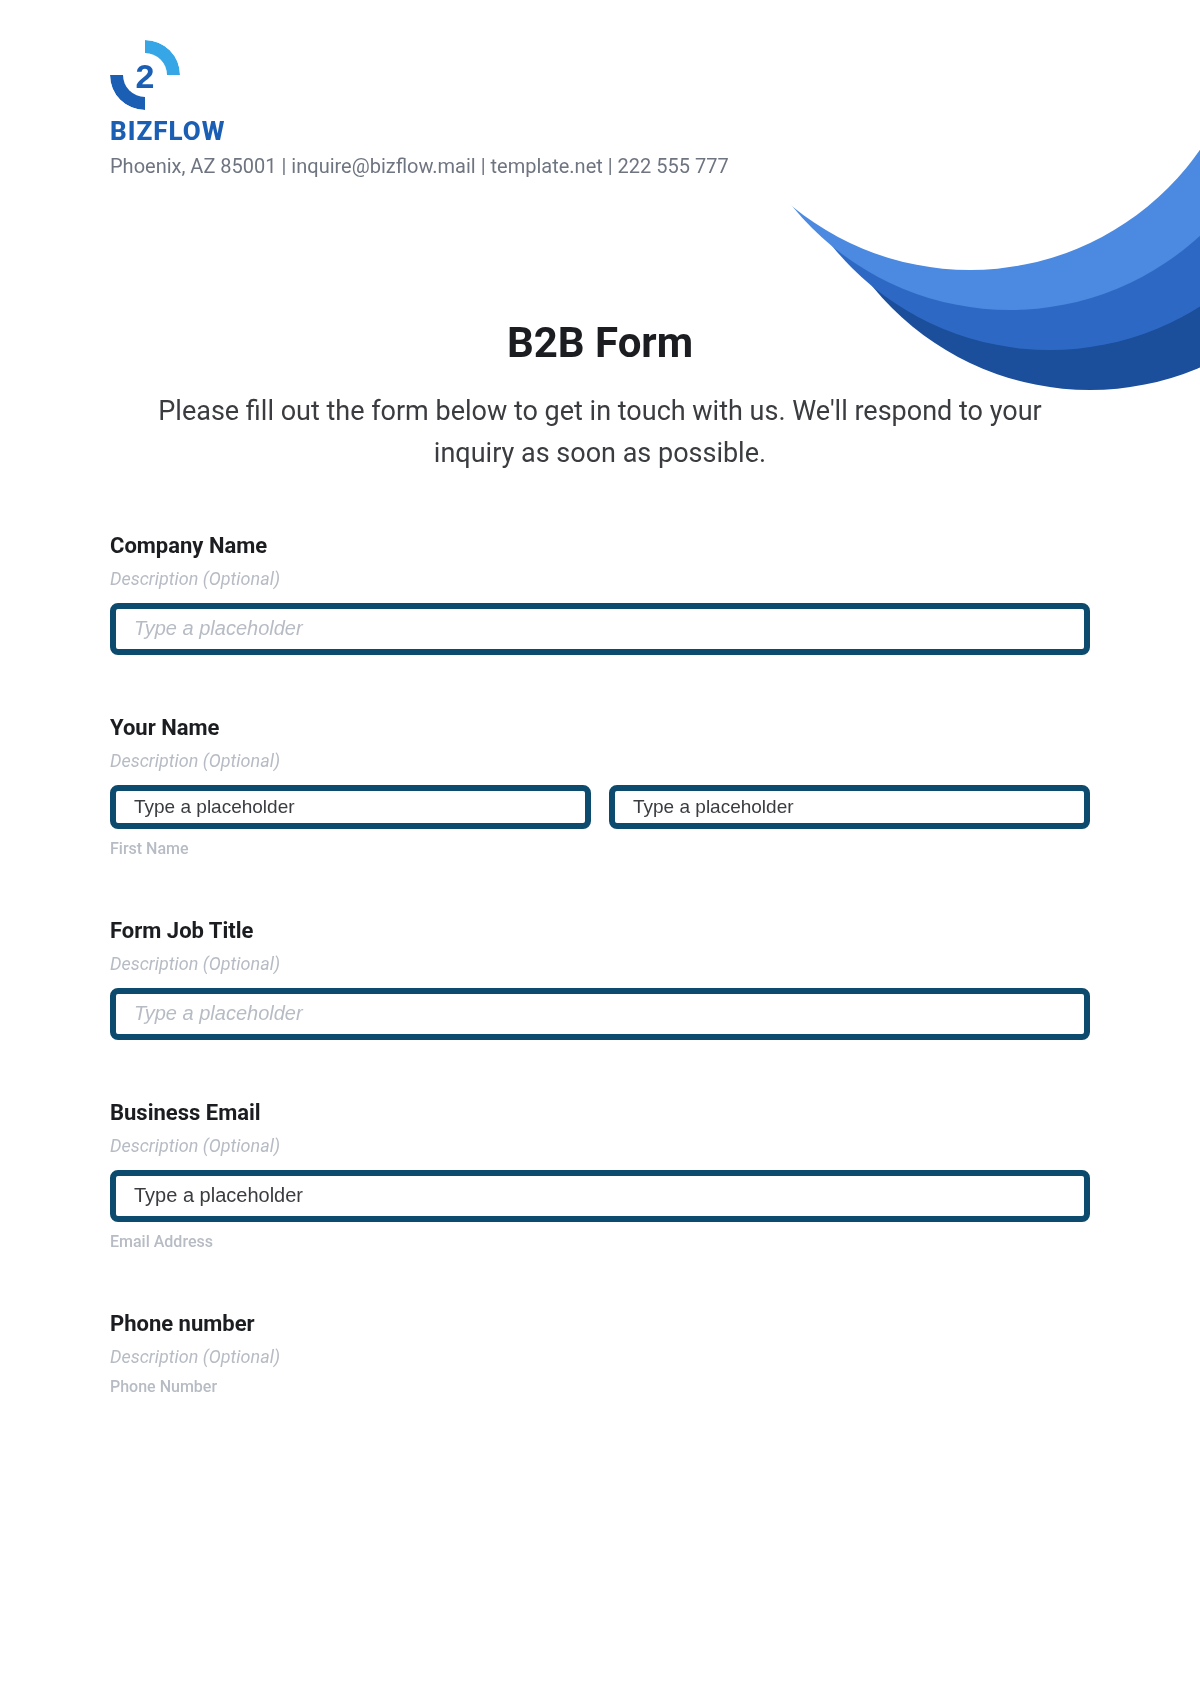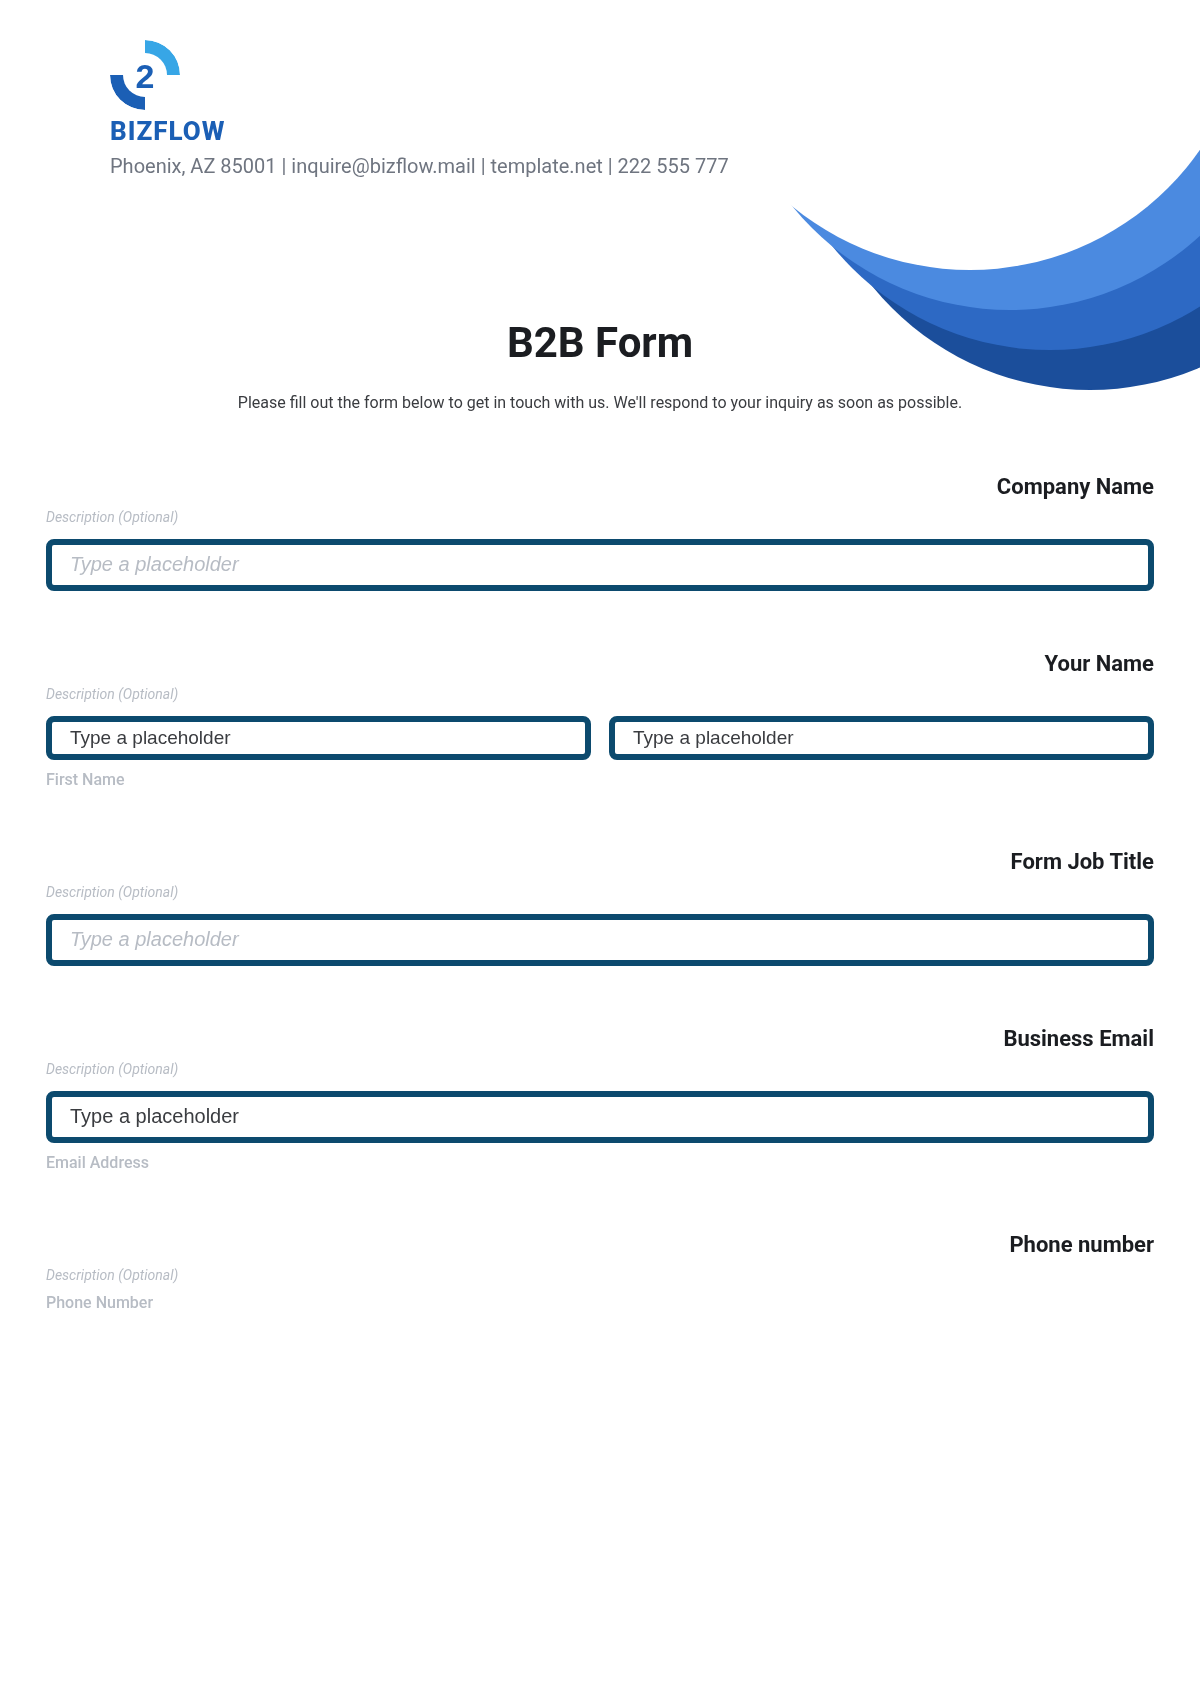--- a/index.html
+++ b/index.html
@@ -45,49 +45,48 @@
     letter-spacing: 1px;
     color: #1b5fb5;
   }
   .contact-line {
     margin-top: 8px;
     font-size: 20px;
     color: #6f7580;
   }
 
   .content {
-    padding: 0 46px;
+    padding: 0 110px;
   }
   .title {
     text-align: center;
     font-size: 42px;
     font-weight: 700;
     color: #1b1d21;
     margin-top: 140px;
   }
   .intro {
     text-align: center;
-    font-size: 16px;
+    font-size: 27px;
     color: #3a3c40;
     margin-top: 24px;
     line-height: 1.55;
     padding: 0 10px;
   }
 
   .field-block { margin-top: 60px; }
   .field-block.first { margin-top: 58px; }
   .field-label {
     font-size: 22px;
     font-weight: 700;
     color: #1b1d21;
-    text-align: right;
   }
   .field-desc {
     margin-top: 10px;
-    font-size: 14px;
+    font-size: 18px;
     font-style: italic;
     color: #b7bcc4;
   }
   .input {
     width: 100%;
     margin-top: 14px;
     height: 52px;
     border: 6px solid #0c4a6e;
     border-radius: 8px;
     padding: 0 18px;

